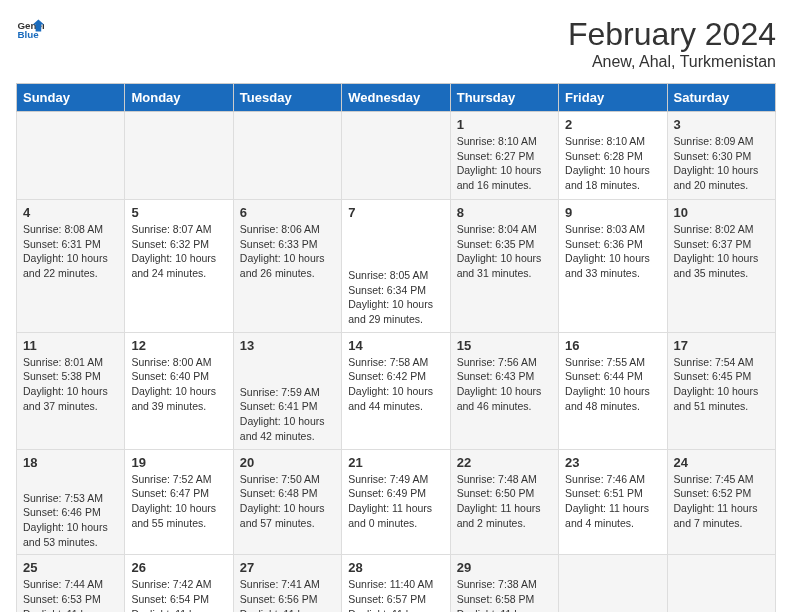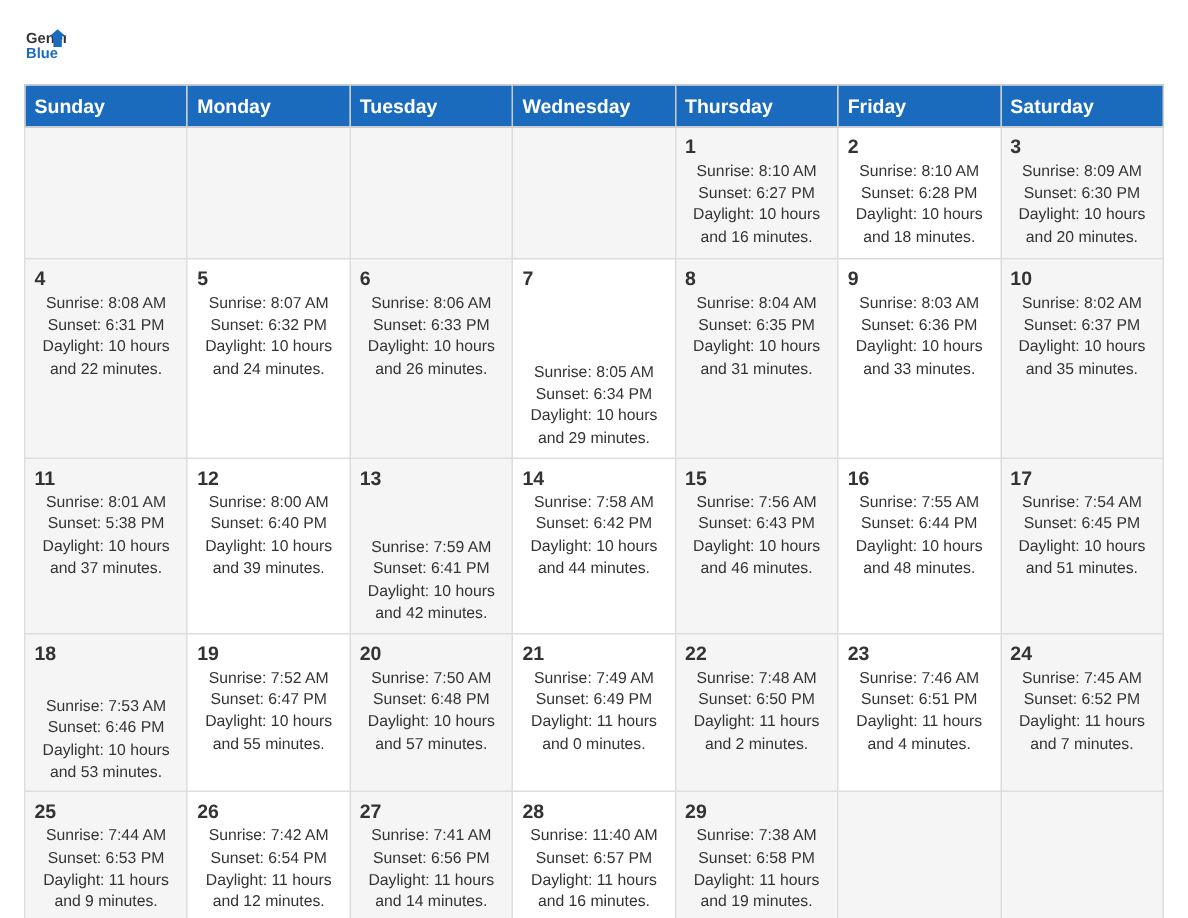--- a/index.html
+++ b/index.html
@@ -71,21 +71,20 @@
       font-size: 13px;
       font-weight: bold;
       color: #333;
       display: block;
       margin-bottom: 2px;
     }
     .day-info {
       font-size: 10.5px;
       line-height: 1.4;
       color: #333;
-      text-align: center;
     }
     .empty-cell {
       background-color: #f5f5f5 !important;
     }
     tr:nth-child(even) td {
       background-color: #fff;
     }
     tr:nth-child(odd) td {
       background-color: #f9f9f9;
     }
@@ -104,20 +103,24 @@
 </head>
 <body>
 
 <div class="header-area">
   <div class="logo">
     <svg class="logo-icon" viewBox="0 0 40 40" xmlns="http://www.w3.org/2000/svg">
       <text x="2" y="18" font-size="14" font-weight="bold" fill="#333">General</text>
       <text x="2" y="32" font-size="14" font-weight="bold" fill="#1a6bbd">Blue</text>
       <polygon points="32,5 40,12 36,12 36,22 28,22 28,12 24,12" fill="#1a6bbd"></polygon>
     </svg>
+  </div>
+  <div class="title-area">
+    <div class="month-title">February 2024</div>
+    <div class="location-title">Anew, Ahal, Turkmenistan</div>
   </div>
 </div>
 
 <table class="calendar">
   <thead>
     <tr>
     <th>Sunday</th>
         <th>Monday</th>
         <th>Tuesday</th>
         <th>Wednesday</th>

